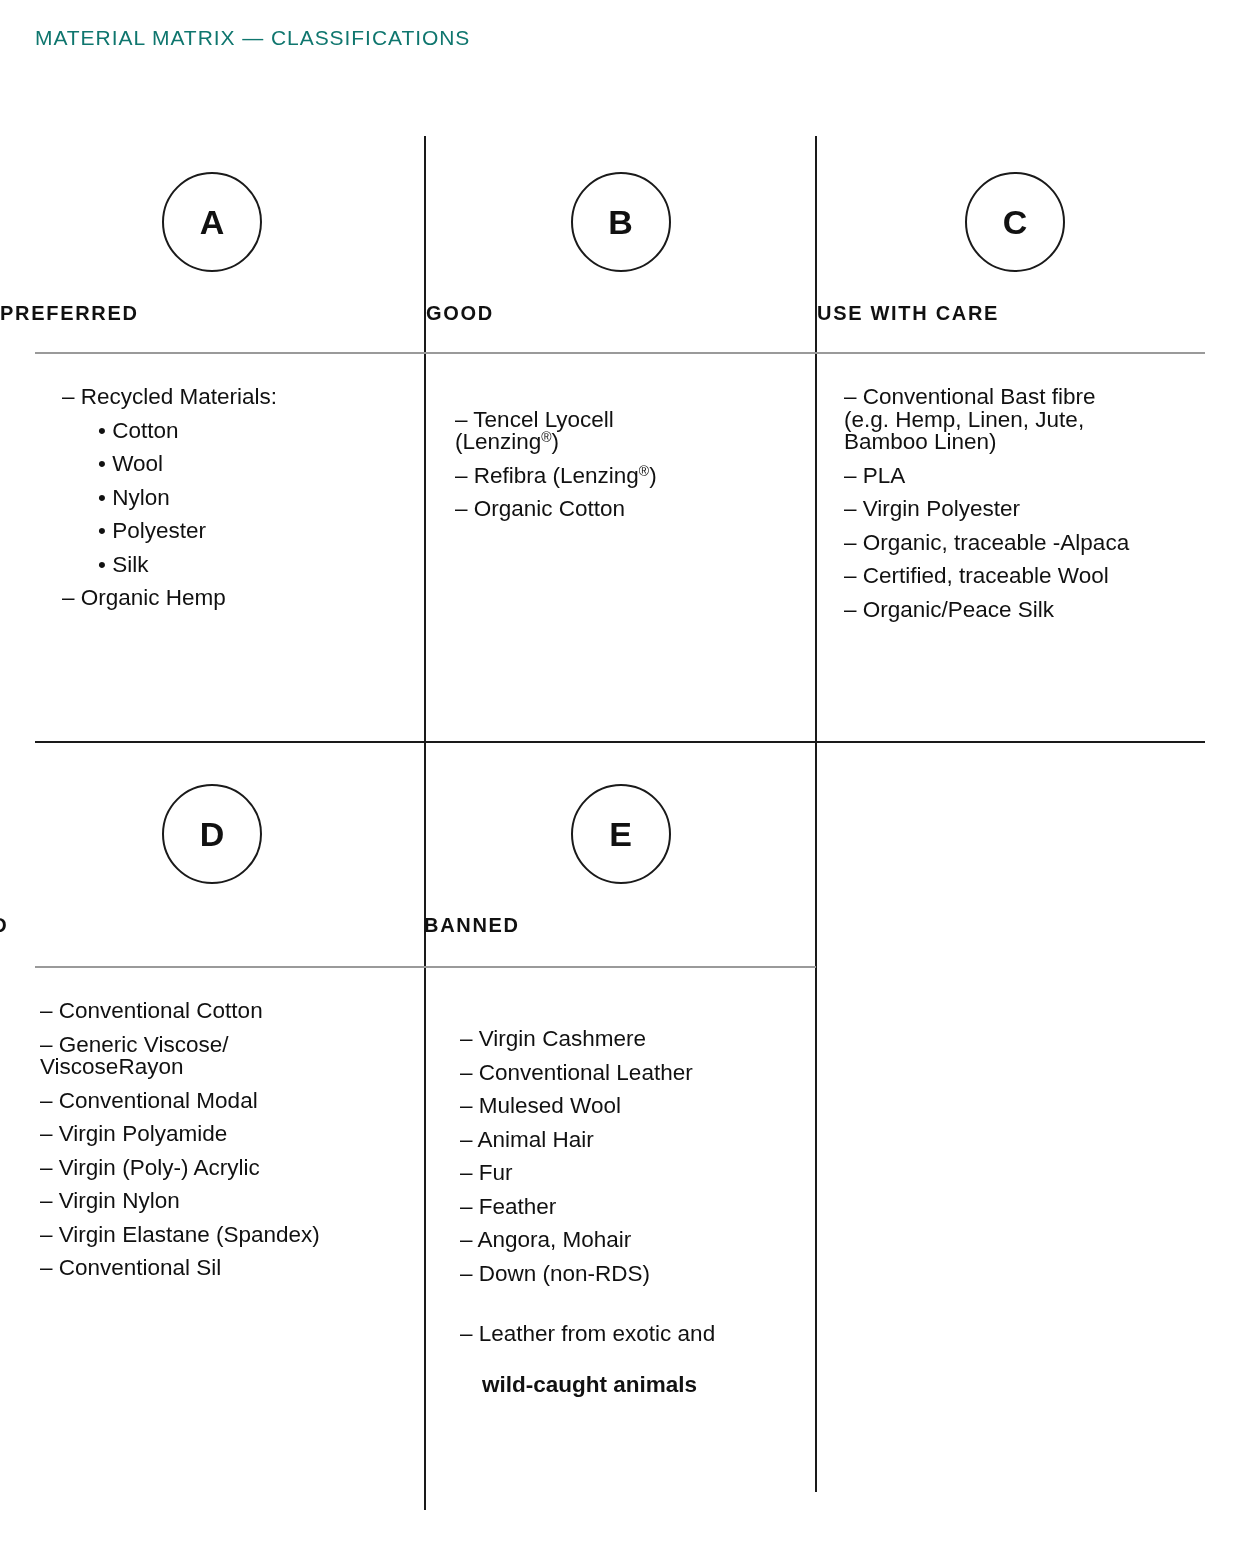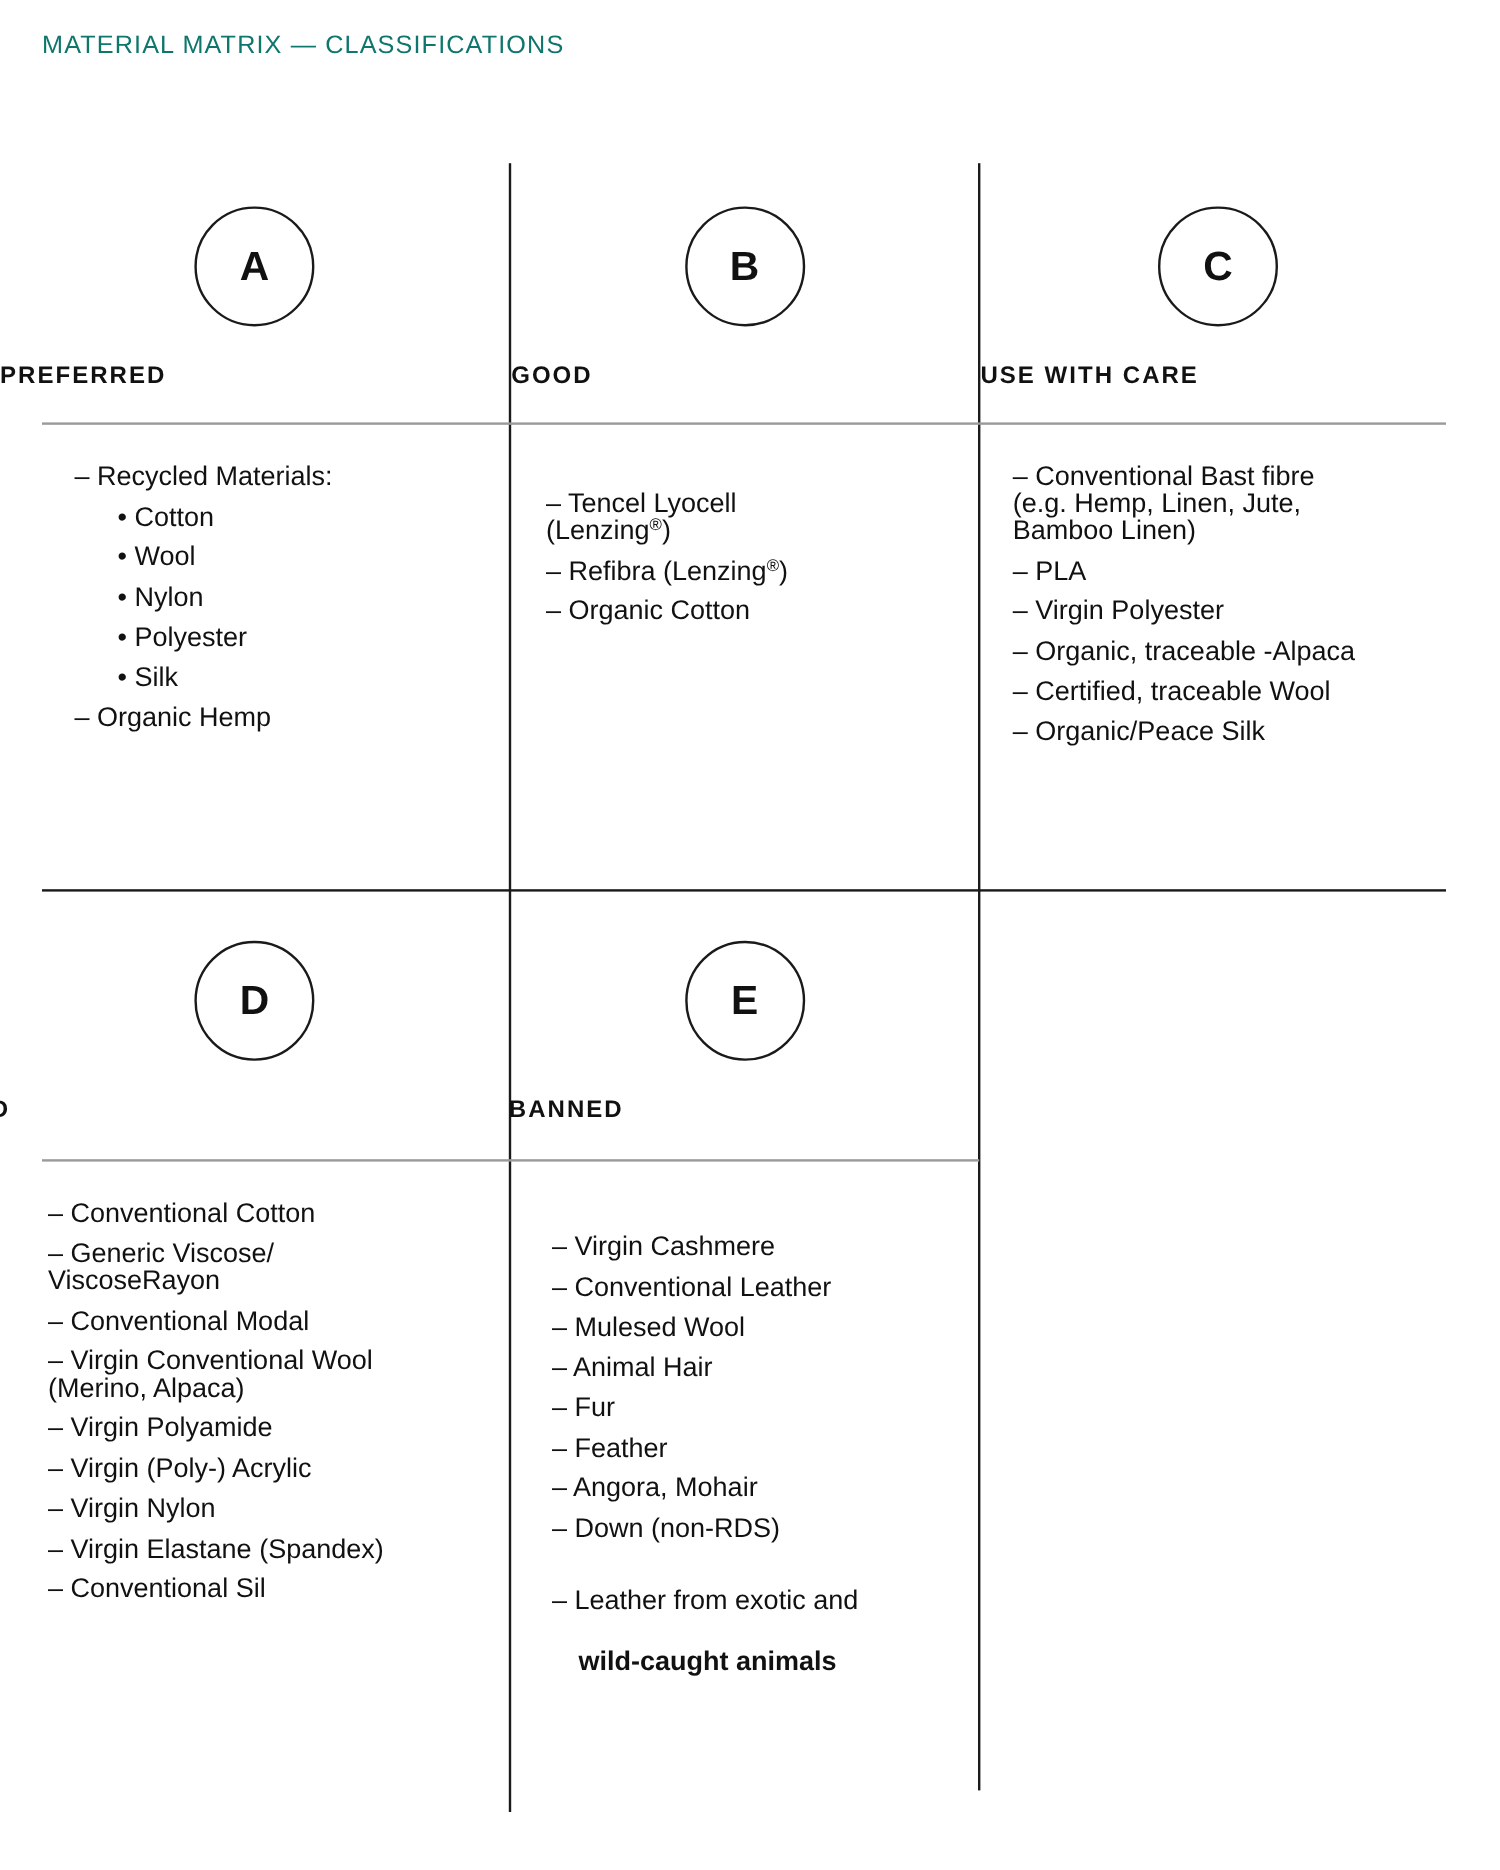--- a/index.html
+++ b/index.html
@@ -213,22 +213,20 @@
     <div class="grade-circle">
       <span class="grade-letter">D</span>
     </div>
     <div class="grade-label">BAD</div>
   </div>
   <ul class="mat-list" id="list-d">
     <li>– Conventional Cotton</li>
     <li>– Generic Viscose/
 ViscoseRayon</li>
     <li>– Conventional Modal</li>
-    <li>– Virgin Conventional Wool
-(Merino, Alpaca)</li>
     <li>– Virgin Polyamide</li>
     <li>– Virgin (Poly-) Acrylic</li>
     <li>– Virgin Nylon</li>
     <li>– Virgin Elastane (Spandex)</li>
     <li>– Conventional Sil</li>
   </ul>
 </div>
 
 <div class="quad" id="quad-e">
   <div class="quad-head">

